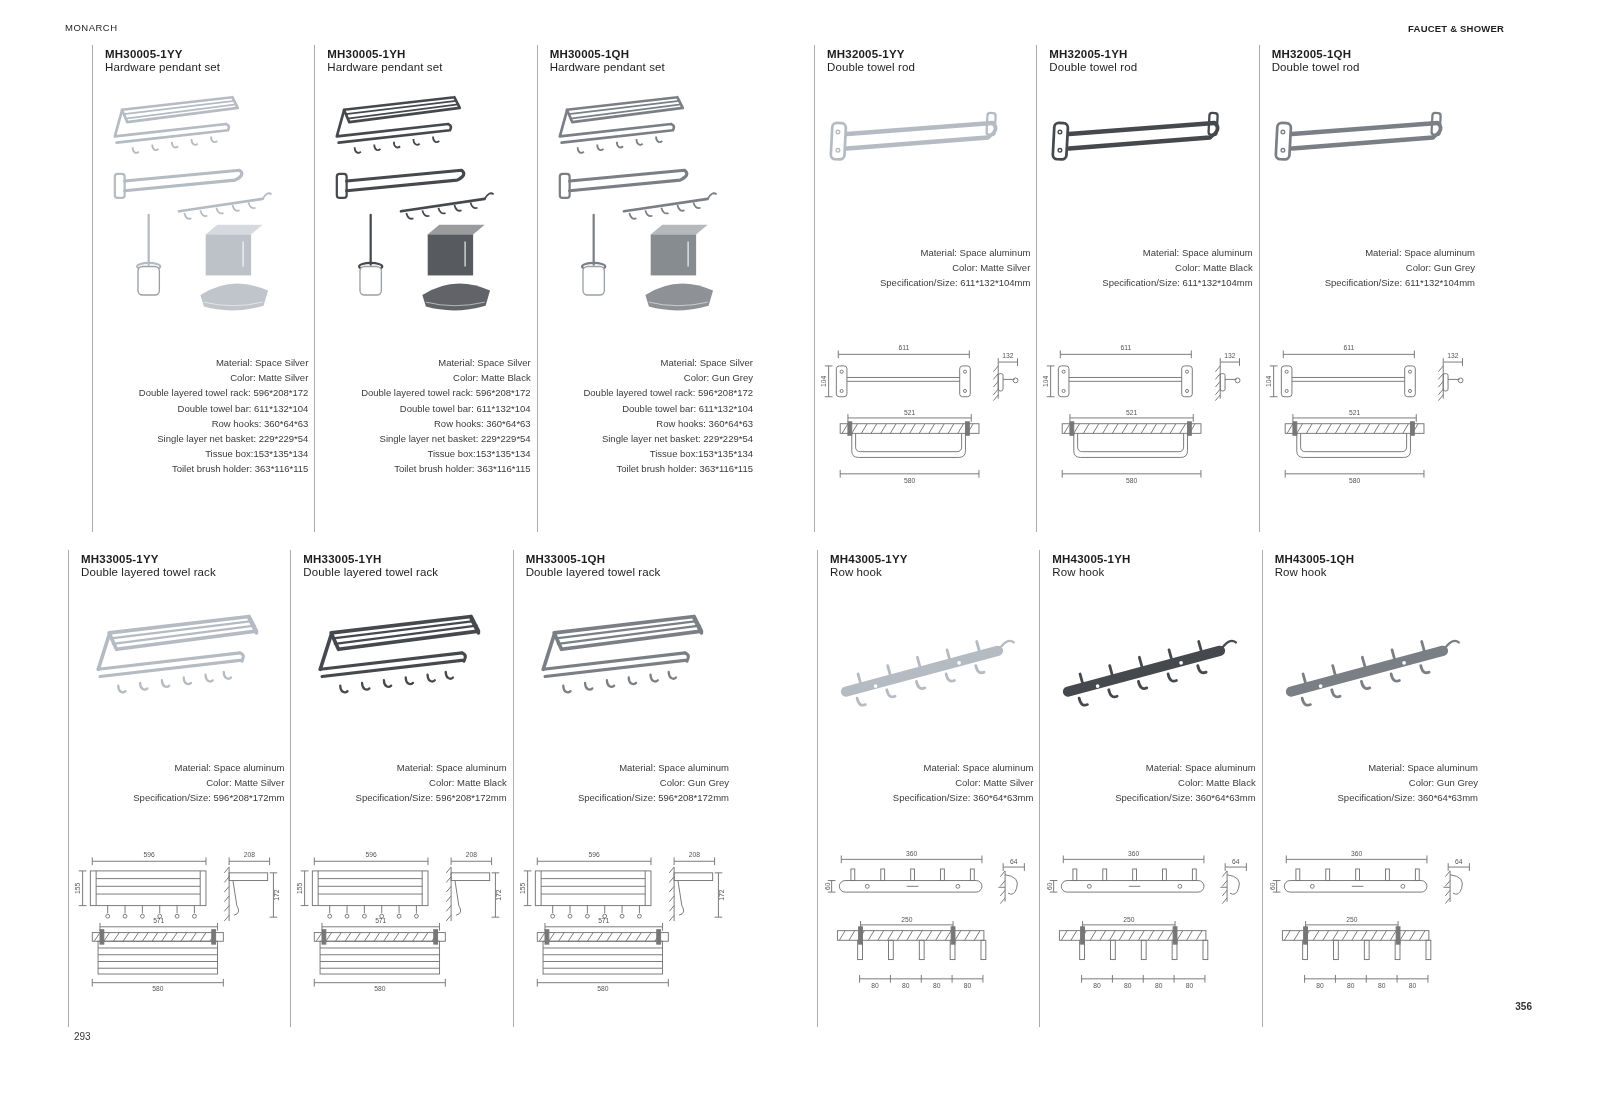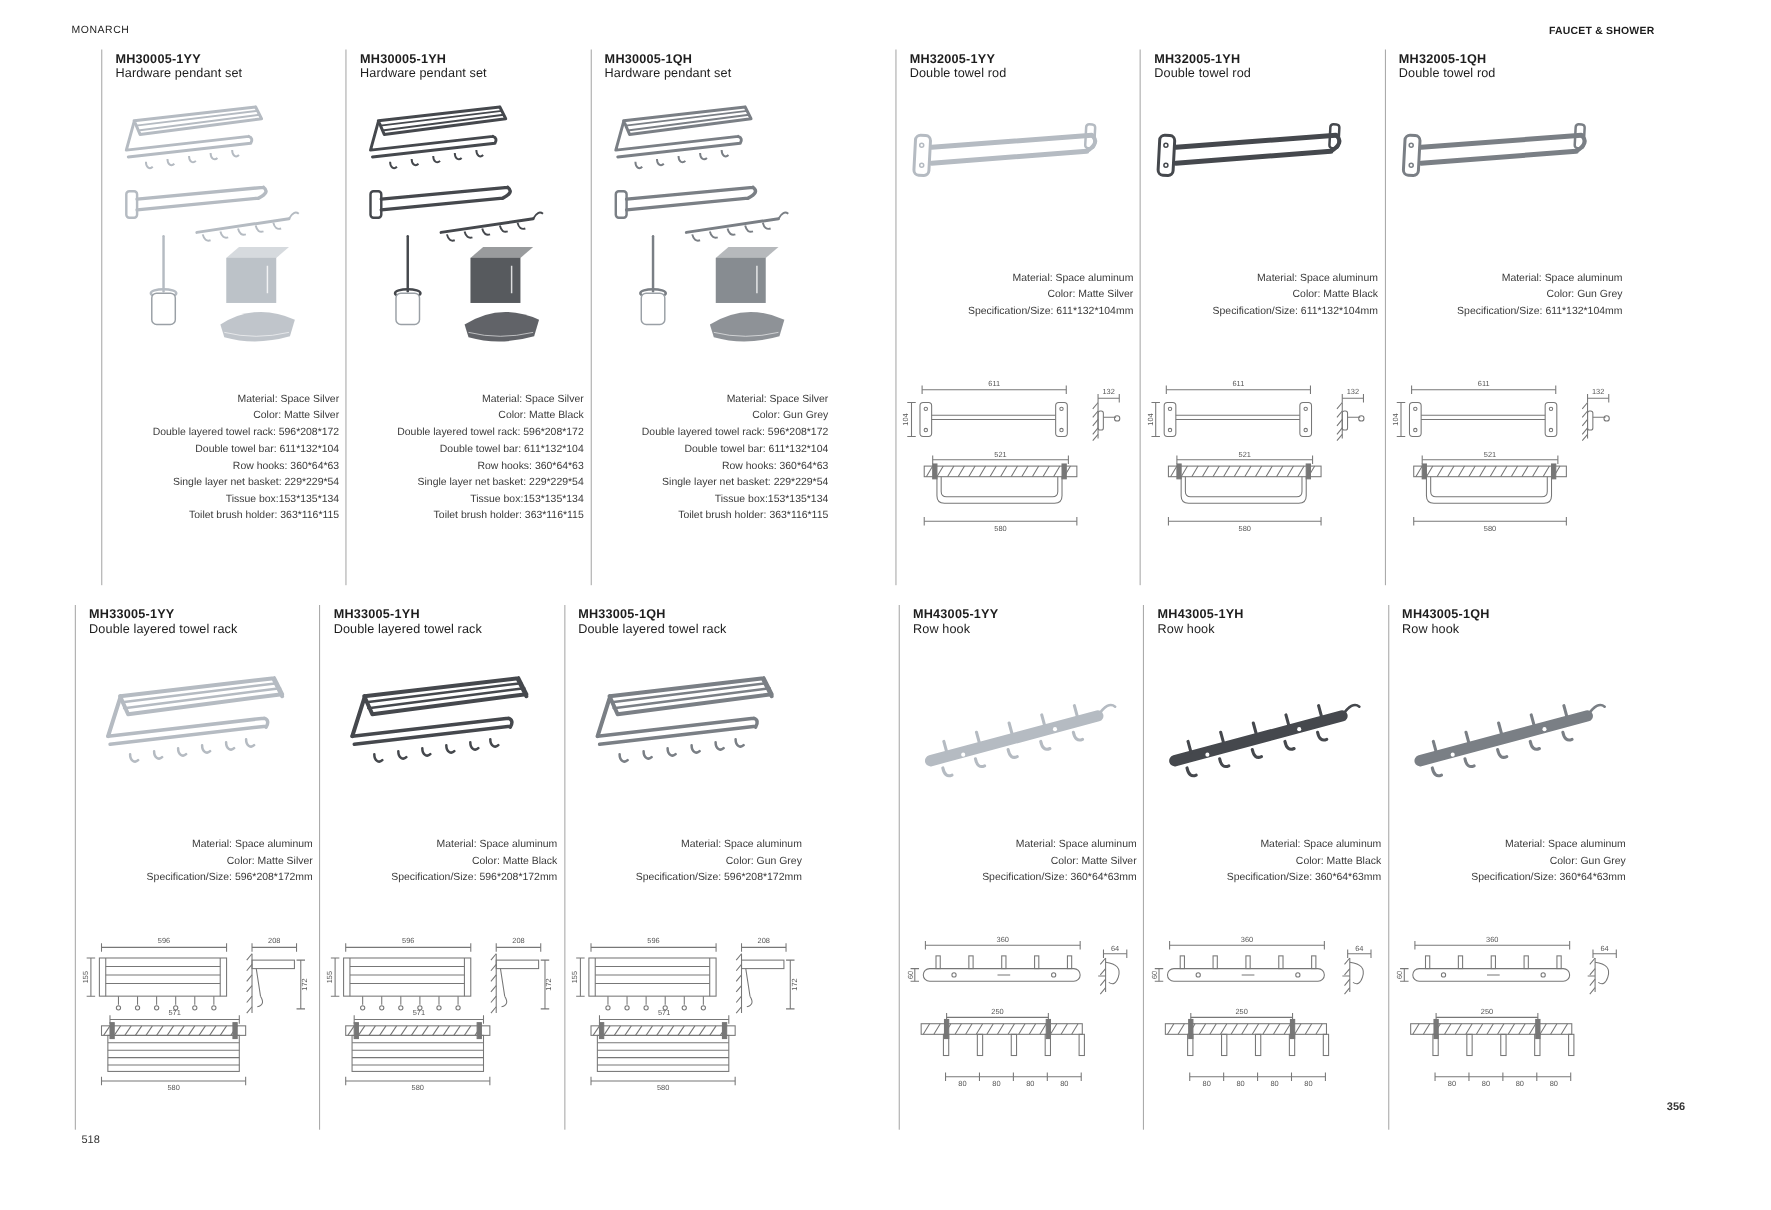--- a/index.html
+++ b/index.html
@@ -464,14 +464,14 @@
       <text x="199" y="23" text-anchor="middle">64</text>
       <text x="88" y="83" text-anchor="middle">250</text>
       <text x="55" y="151" text-anchor="middle">80</text>
       <text x="87" y="151" text-anchor="middle">80</text>
       <text x="119" y="151" text-anchor="middle">80</text>
       <text x="151" y="151" text-anchor="middle">80</text>
     </svg>
   </div>
 </div>
 
-<div class="pageno pn-left">518</div>
+<div class="pageno pn-left">293</div>
 <div class="pageno pn-right">356</div>
 
 </body></html>

